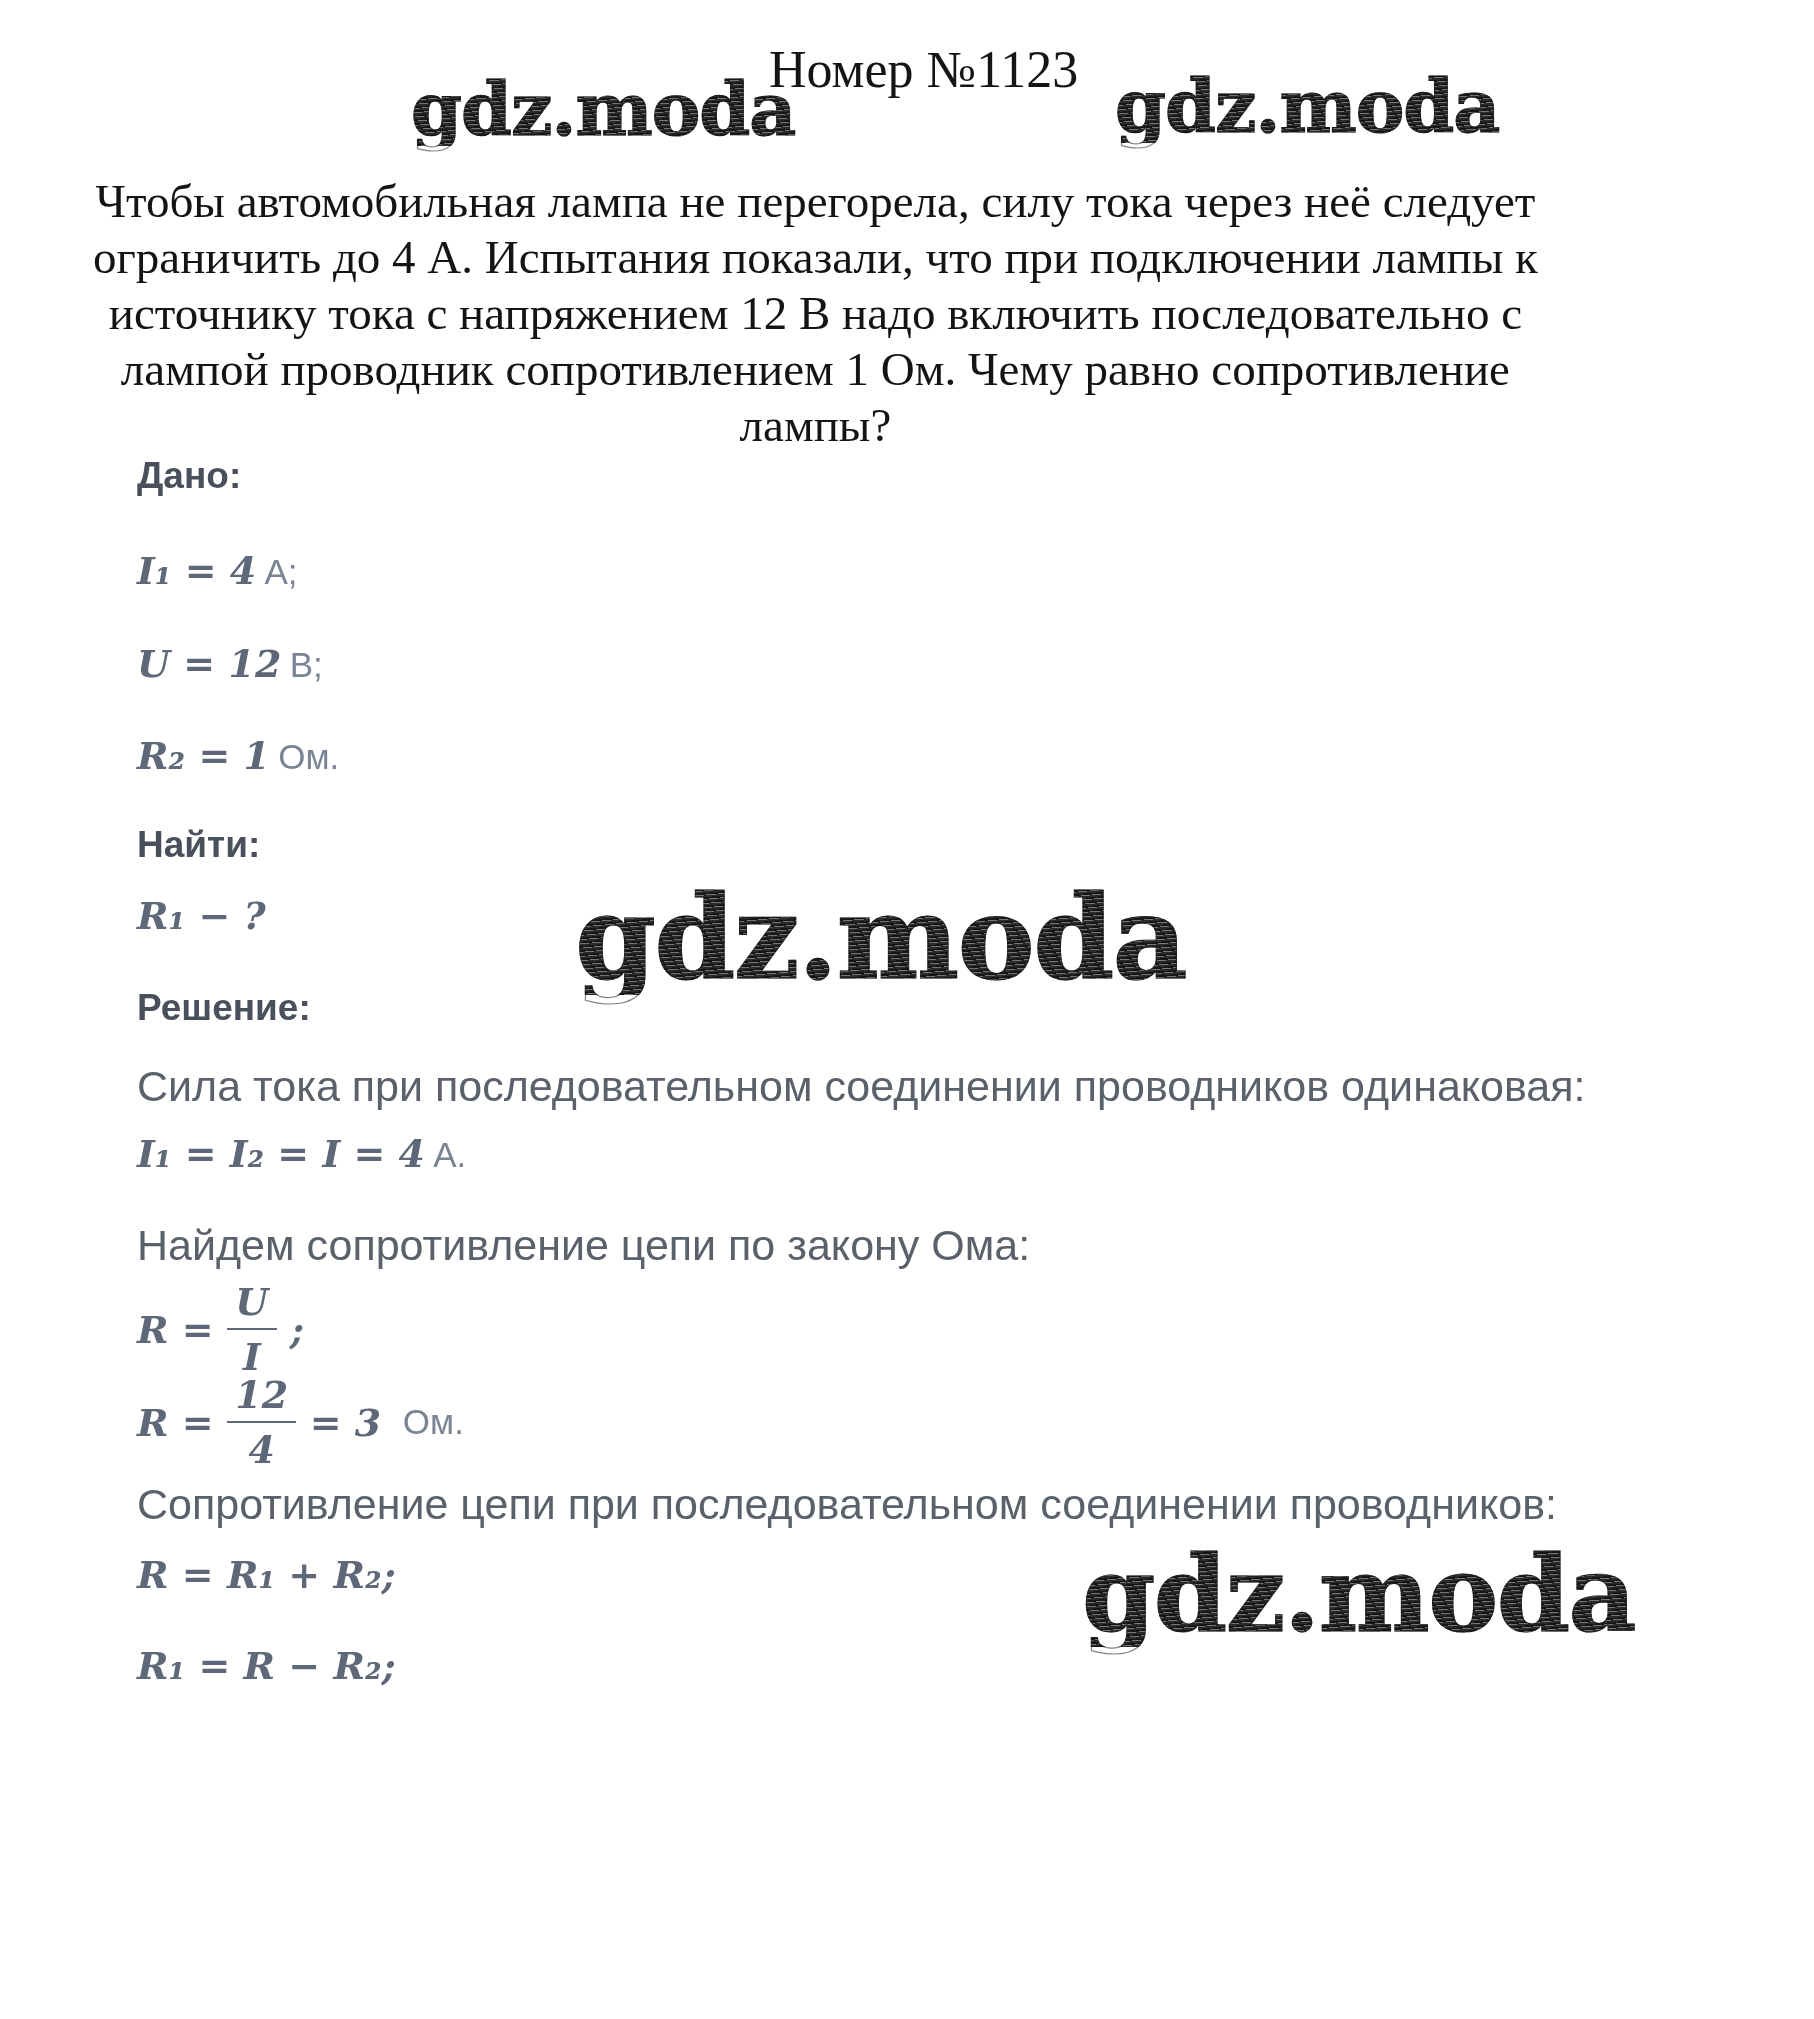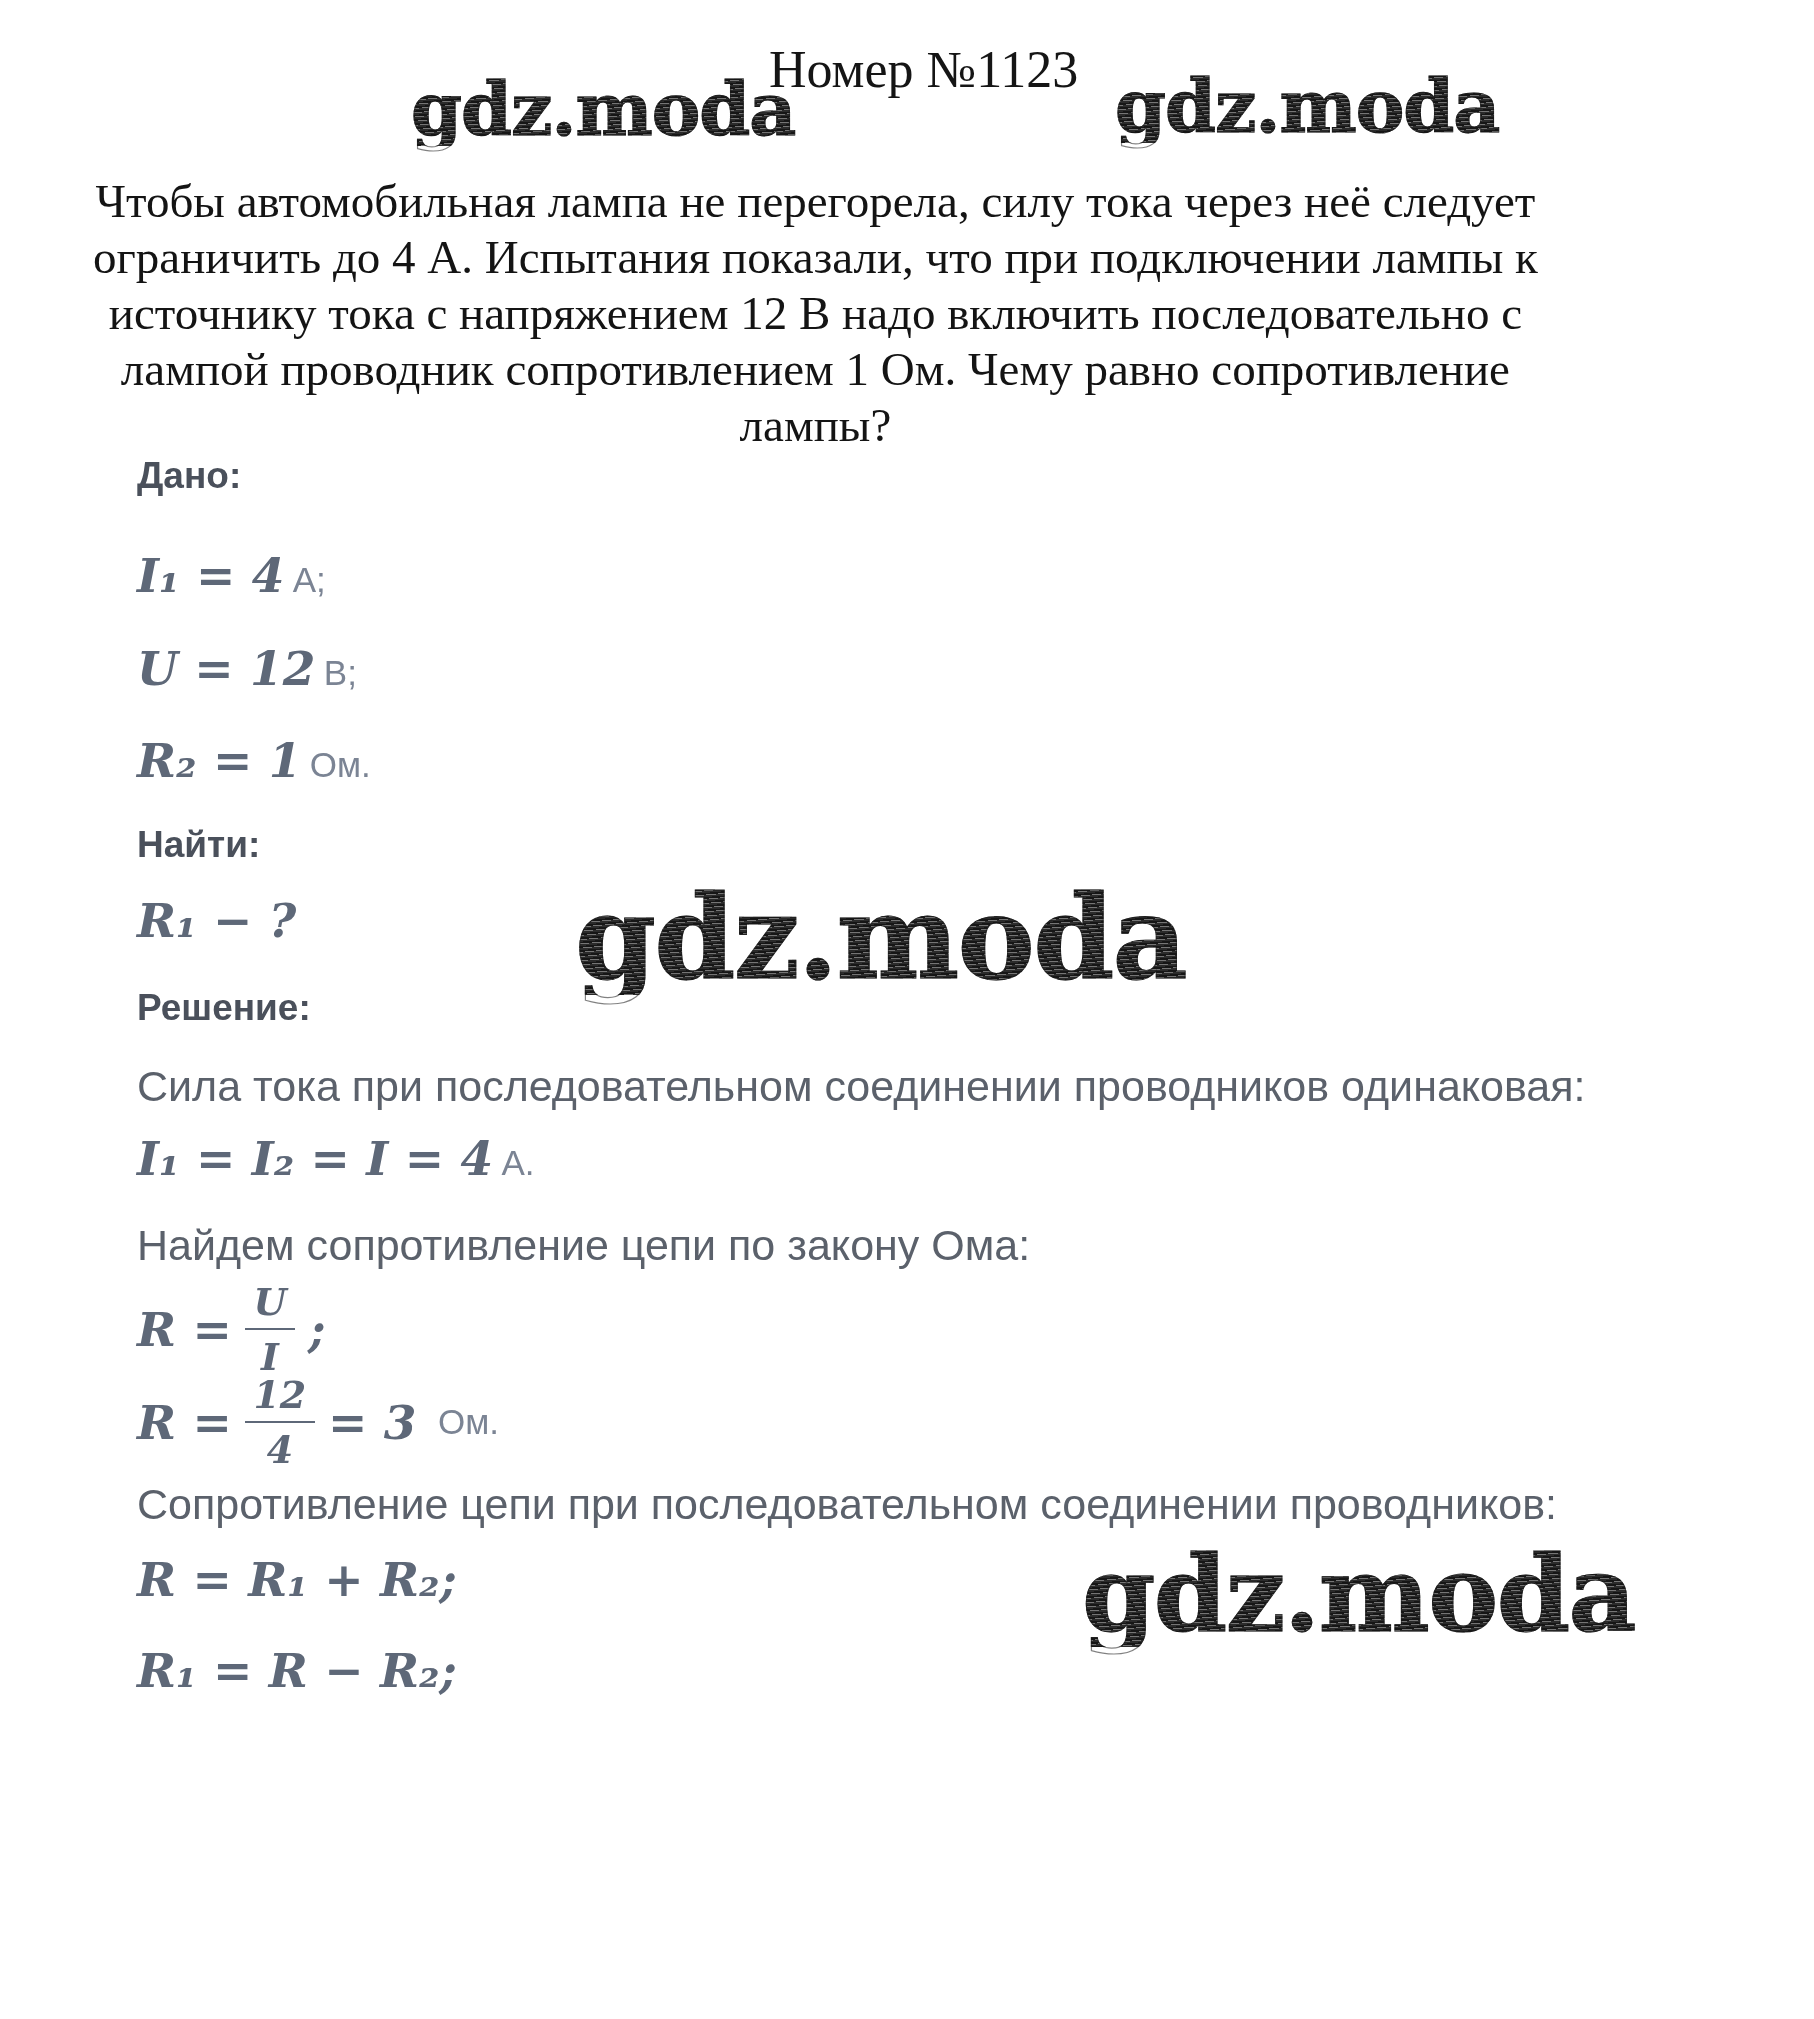--- a/index.html
+++ b/index.html
@@ -67,21 +67,21 @@
   }
   .stext {
     font-family:"Liberation Sans", sans-serif;
     font-size:43px;
     color:#5b616b;
   }
   .math {
     font-family:"DejaVu Serif", serif;
     font-style:italic;
     font-weight:600;
-    font-size:47px;
+    font-size:38px;
     color:#5e6878;
   }
   .unit {
     font-family:"Liberation Sans", sans-serif;
     font-style:normal;
     font-weight:400;
     font-size:35px;
     color:#7b8494;
     margin-left:8.3px;
   }

